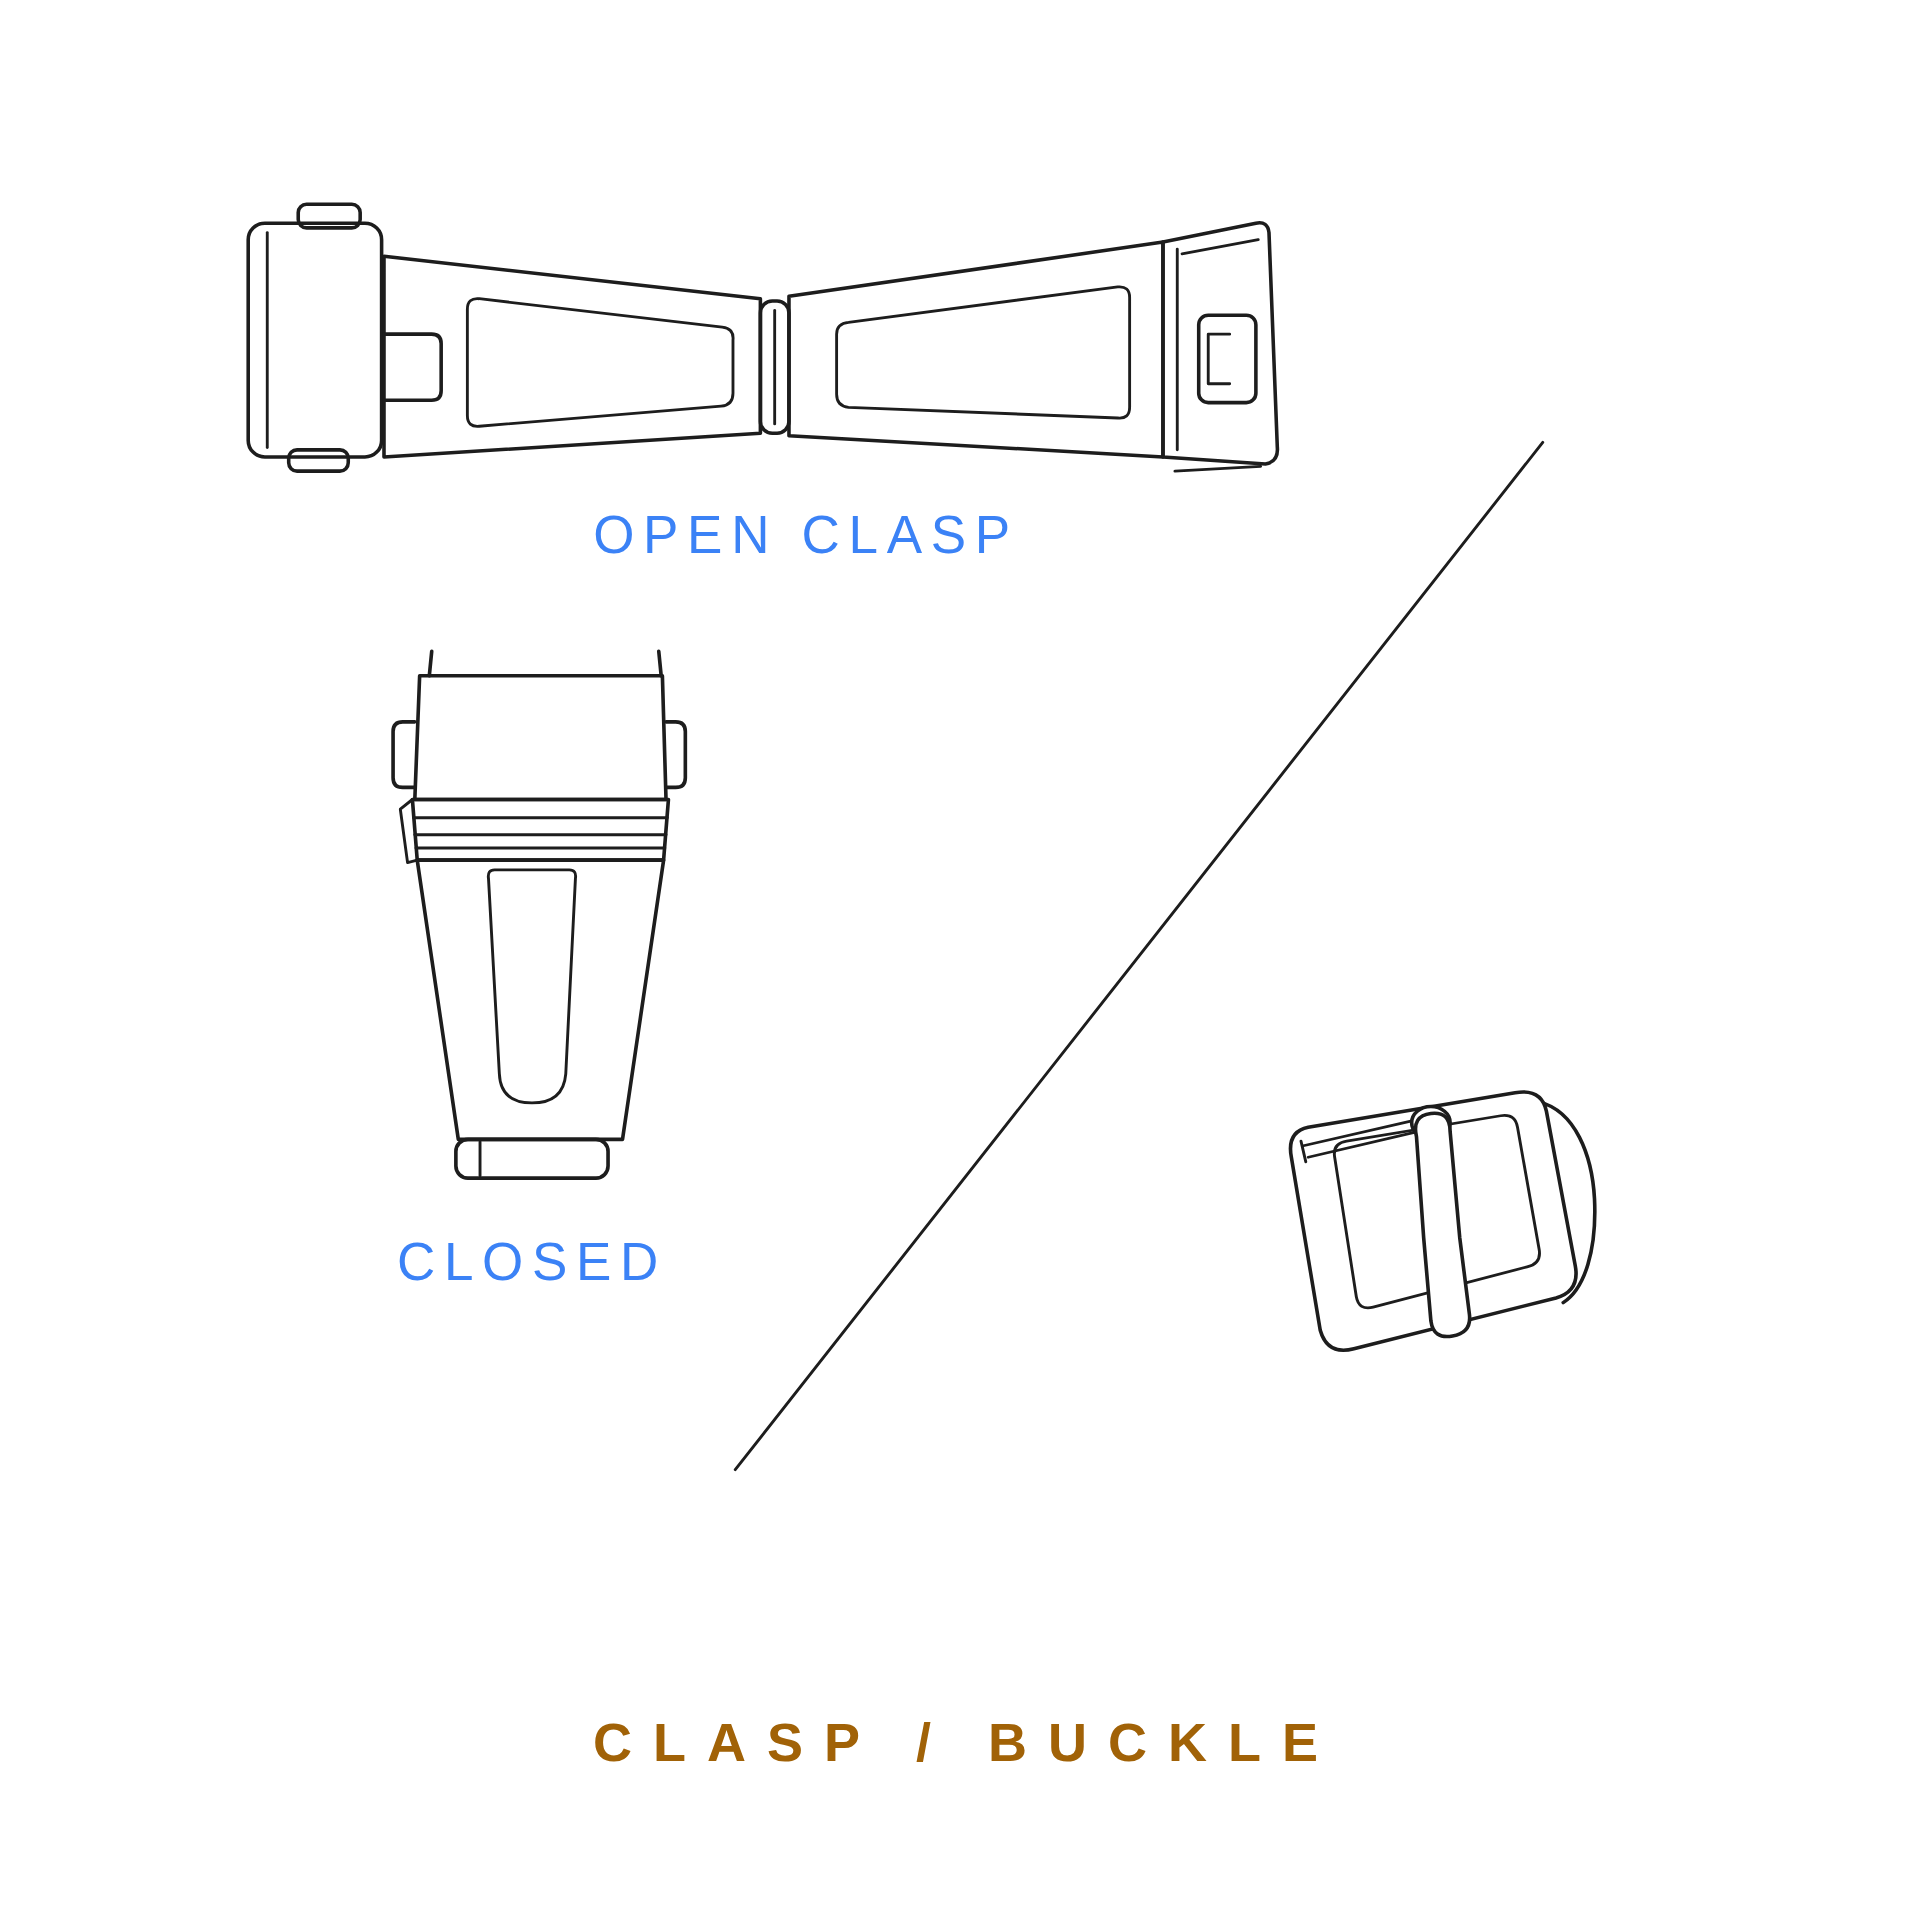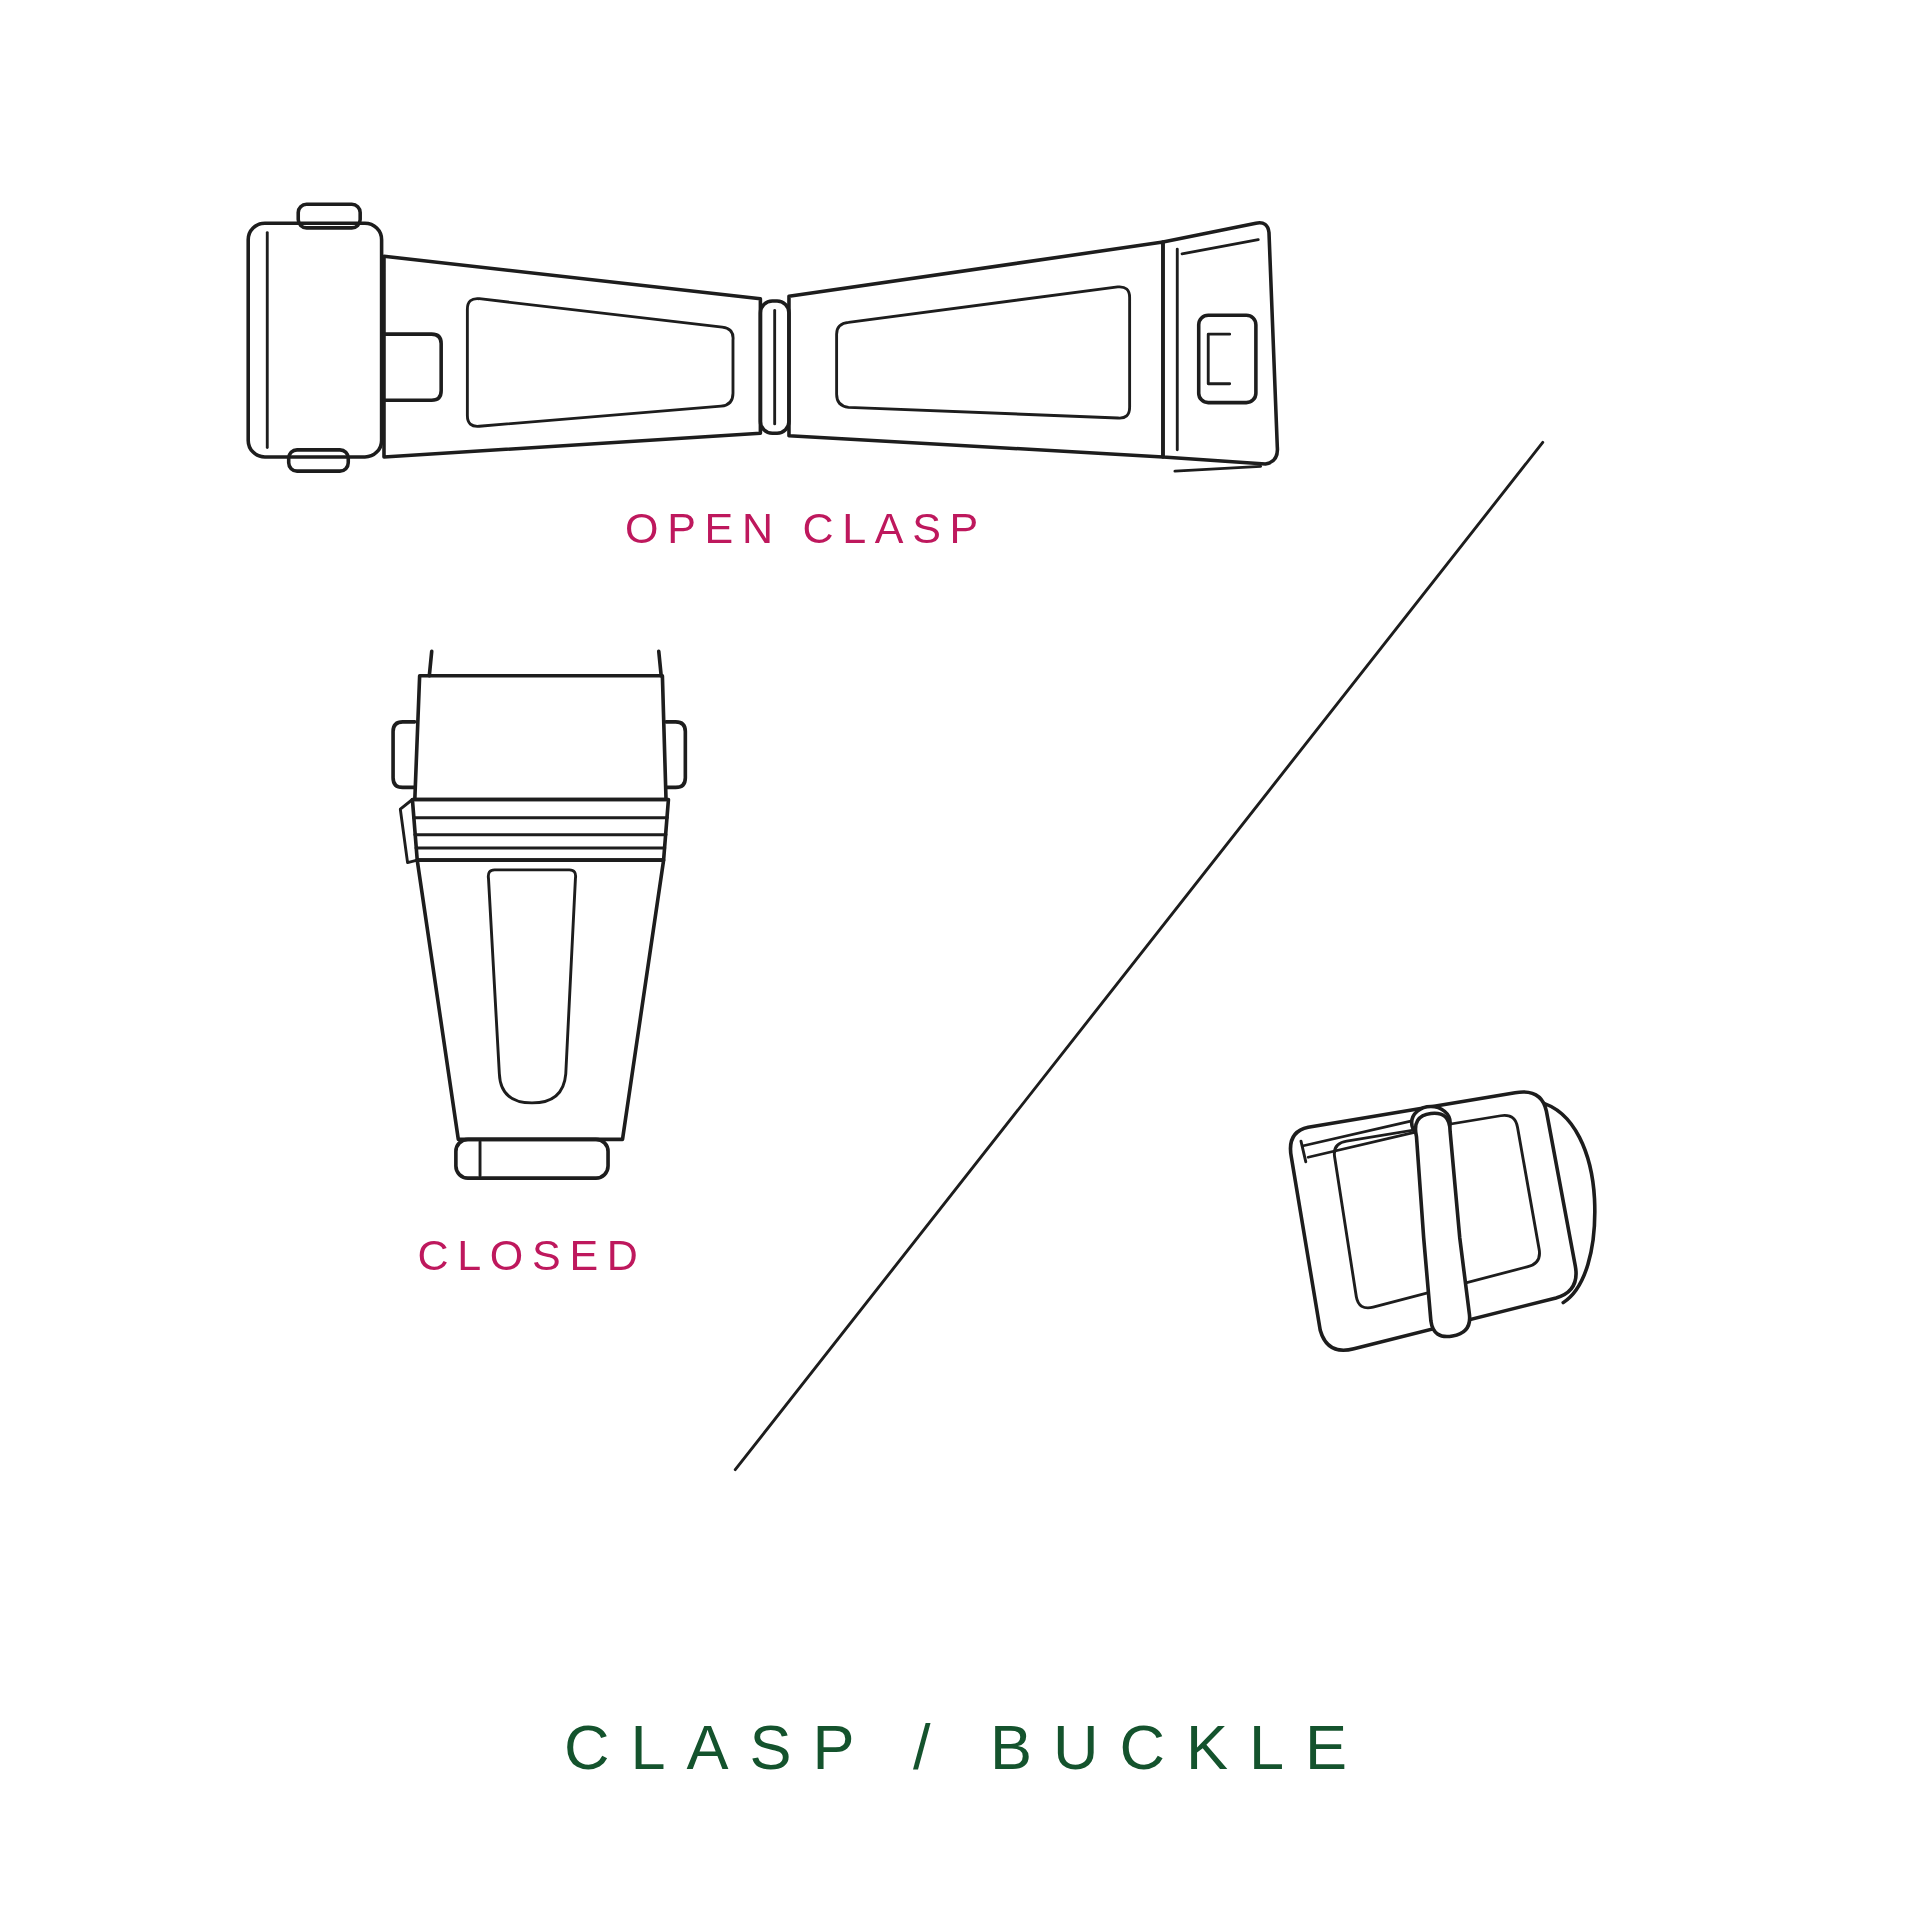--- a/index.html
+++ b/index.html
@@ -36,32 +36,32 @@
     stroke-width: 3;
     stroke-linecap: round;
     stroke-linejoin: round;
   }
   .thin {
     stroke-width: 2.4;
   }
   .caption {
     position: absolute;
     transform: translateX(-50%);
-    color: #be185d;
-    font-size: 43px;
+    color: #3b82f6;
+    font-size: 53px;
     font-weight: 500;
     letter-spacing: 8.7px;
     white-space: nowrap;
   }
   .title {
     position: absolute;
     transform: translateX(-50%);
-    color: #14532d;
-    font-size: 63px;
-    font-weight: 400;
+    color: #a16207;
+    font-size: 54px;
+    font-weight: 700;
     letter-spacing: 21px;
     white-space: nowrap;
   }
 </style>
 </head>
 <body>
 
 <div class="canvas">
 
   <div class="fig" style="left:222px; top:183px; width:1072px; height:307px;">

